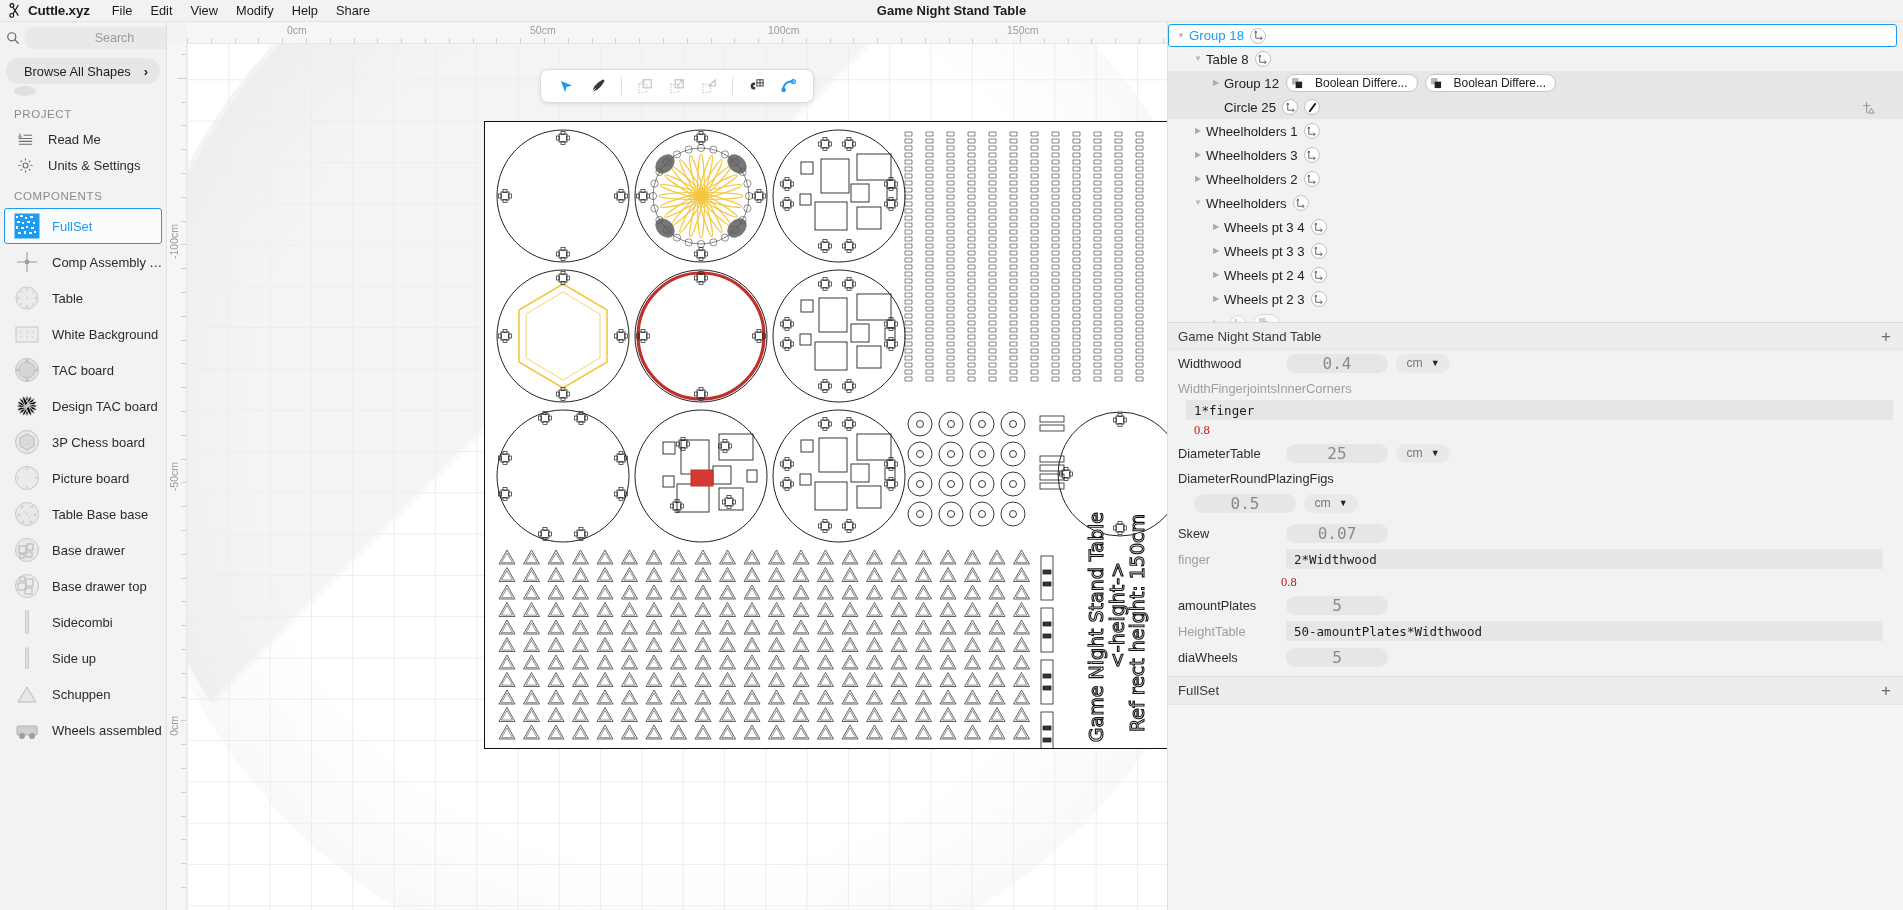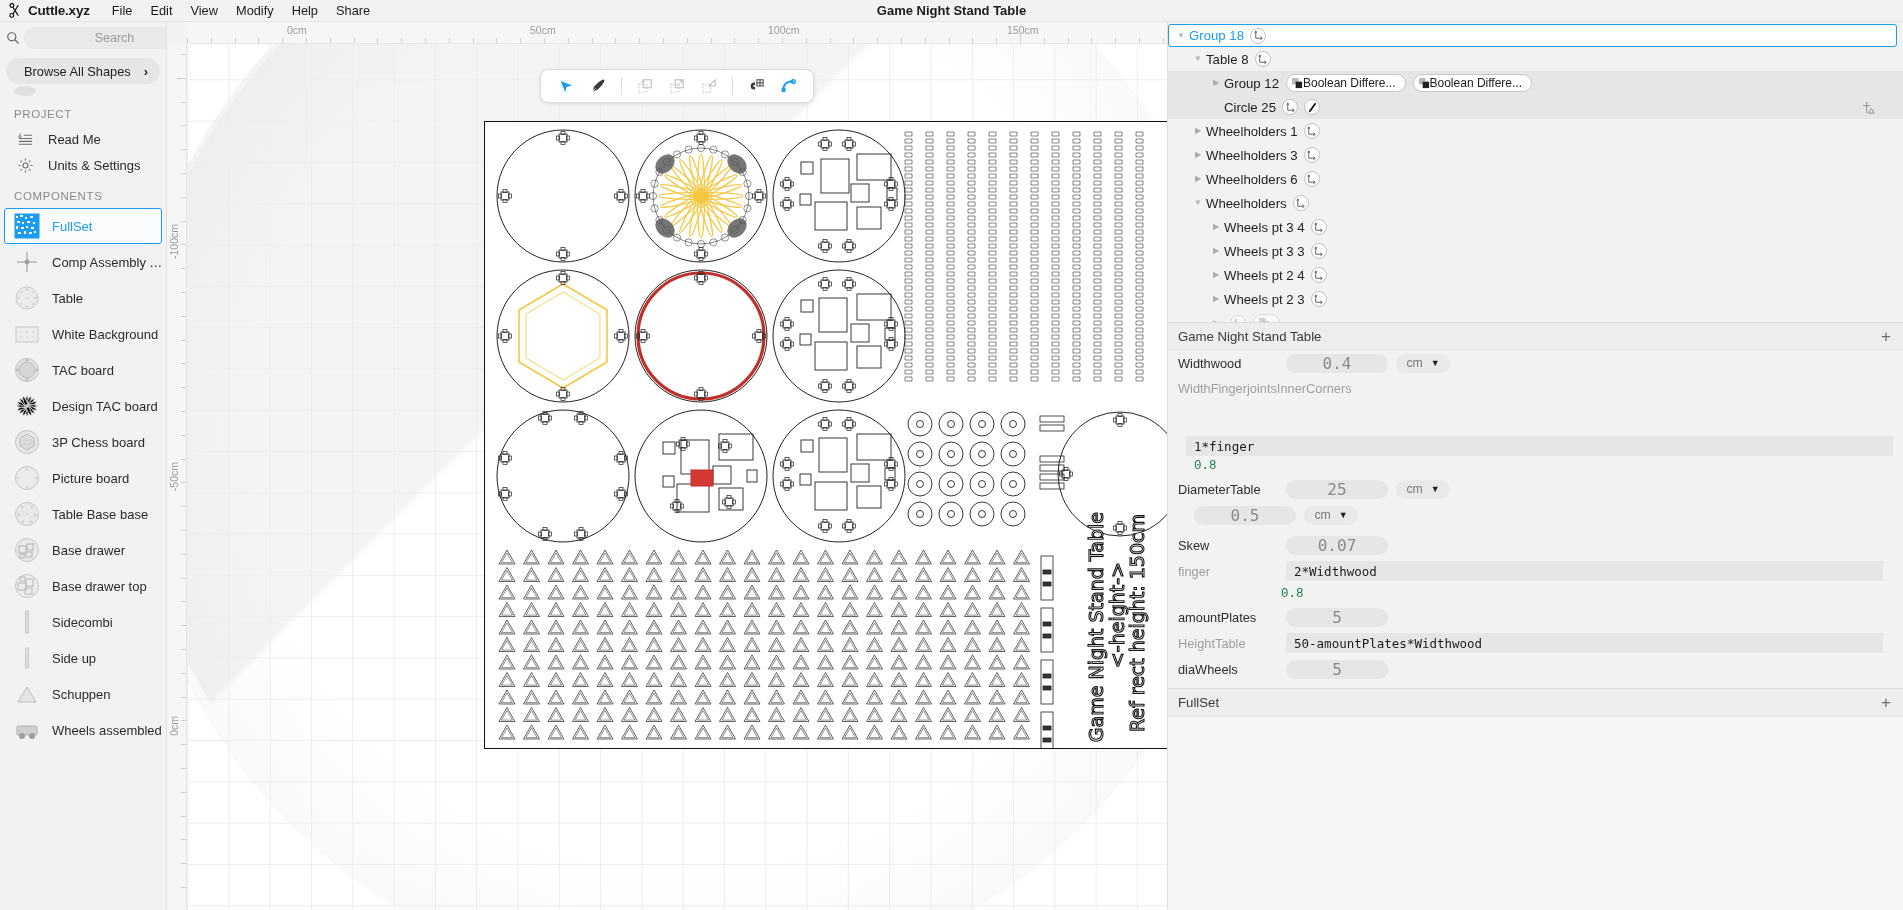--- a/index.html
+++ b/index.html
@@ -160,21 +160,21 @@
   }
   .tri.open { color: #b5b5b5; }
   .tri.blank { color: transparent; }
   .tlabel { font-size: 13.2px; color: #222; white-space: nowrap; }
   .pill-ico {
     width: 16px; height: 16px; border-radius: 50%; border: 1px solid #c2c2c2;
     display: inline-flex; align-items: center; justify-content: center;
     margin-left: 6px; flex: none; background: #fff; cursor: pointer;
   }
   .badge {
-    display: inline-flex; align-items: center; gap: 0;
+    display: inline-flex; align-items: center; gap: 12px;
     height: 18px; border-radius: 9px; border: 1px solid #c7c7c7; background: #fff;
     padding: 0 9px 0 5px; margin-left: 7px; font-size: 12px; color: #222; cursor: pointer;
   }
   .badge-sq { width: 11px; height: 11px; flex: none; }
   .tnode .right-ico { position: absolute; right: 28px; color: #8d8d8d; }
 
   .params { flex: 1; overflow: hidden; background: #f2f2f2; }
   .param-header {
     display: flex; align-items: center; justify-content: space-between;
     height: 28px; padding: 0 12px 0 10px;
@@ -199,23 +199,23 @@
   }
   .punit .cv { font-size: 9px; color: #222; }
   .pfull { display:flex; align-items:center; height: 24px; padding-left: 10px; }
   .plabel-wide { font-size: 12.8px; color: #9e9e9e; }
   .expr {
     margin: 0 10px 0 0; height: 20px; background: #e6e6e6;
     display: flex; align-items: center; padding-left: 8px;
     font-family: "DejaVu Sans Mono", monospace; font-size: 12.5px; color: #1c1c1c;
   }
   .expr.full { width: calc(100% - 115px); margin-left: 0; }
-  .expr.indent { margin-left: 18px; width: calc(100% - 28px); margin-top: 36px; }
+  .expr.indent { margin-left: 18px; width: calc(100% - 28px); }
   .resultline {
-    font-family: Liberation Mono, monospace; font-size: 12.5px; color: #15803d;
+    font-family: Liberation Serif, serif; font-size: 12.5px; color: #b91c1c;
     padding-left: 8px; height: 20px; display: flex; align-items: center;
   }
   .resultline.indent { padding-left: 26px; }
   .resultline.ind2 { padding-left: 113px; }
   .param-sep { height: 1px; background: #dcdcdc; margin-top: 6px; }
   .footer-fill { background:#f5f5f5; height: 100%; }
   svg { display: block; }
 </style>
 </head>
 <body>
@@ -1430,21 +1430,21 @@
           <span class="tlabel">Wheelholders 3</span>
           <span class="pill-ico">
             <svg width="11" height="11" viewBox="0 0 12 12">
                 <path d="M3 1 v8 M3 9 h7 M8 7 l2 2 -2 2 M2 3 l1-2 1 2" stroke="#5a5a5a" stroke-width="1" fill="none"></path>
               </svg>
           </span>
         </div>
 
         <div class="tnode" style="padding-left:22px">
           <span class="tri">▶</span>
-          <span class="tlabel">Wheelholders 6</span>
+          <span class="tlabel">Wheelholders 2</span>
           <span class="pill-ico">
             <svg width="11" height="11" viewBox="0 0 12 12">
                 <path d="M3 1 v8 M3 9 h7 M8 7 l2 2 -2 2 M2 3 l1-2 1 2" stroke="#5a5a5a" stroke-width="1" fill="none"></path>
               </svg>
           </span>
         </div>
 
         <div class="tnode" style="padding-left:22px">
           <span class="tri open">▼</span>
           <span class="tlabel">Wheelholders</span>
@@ -1537,20 +1537,23 @@
 
         <div class="prow">
           <span class="pname">DiameterTable</span>
           <span class="pval">25</span>
           <span class="punit">
             <span>cm</span>
             <span class="cv">▼</span>
           </span>
         </div>
 
+        <div class="pfull">
+          <span class="plabel-wide" style="color:#2d2d2d">DiameterRoundPlazingFigs</span>
+        </div>
         <div class="prow" style="padding-left:26px">
           <span class="pval">0.5</span>
           <span class="punit">
             <span>cm</span>
             <span class="cv">▼</span>
           </span>
         </div>
 
         <div class="prow" style="margin-top:4px">
           <span class="pname">Skew</span>

